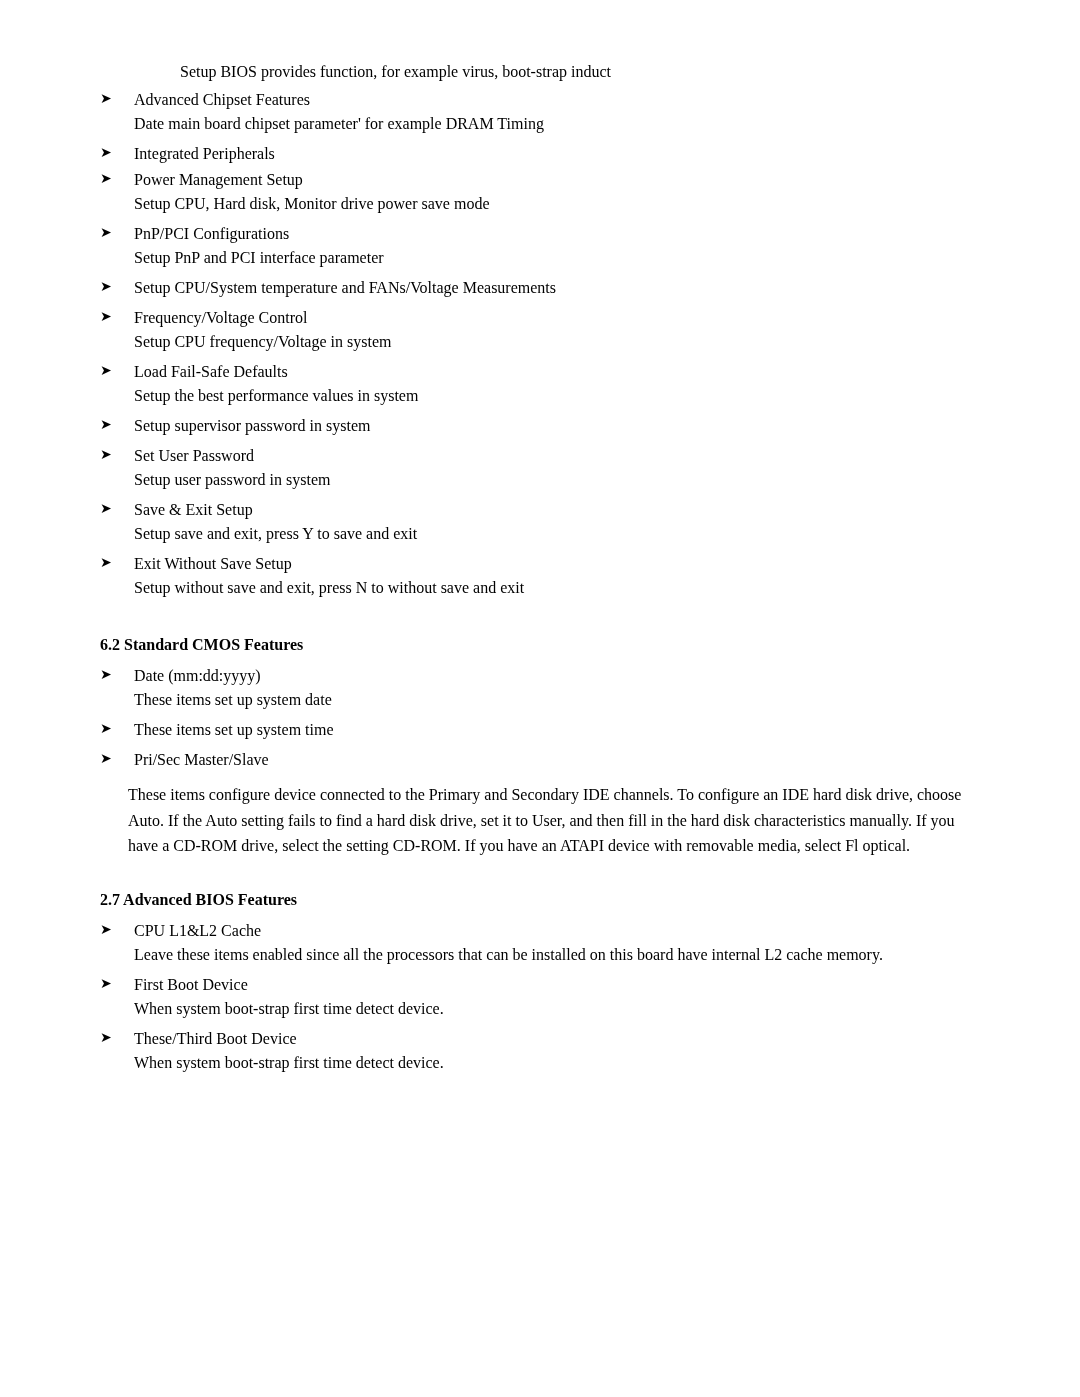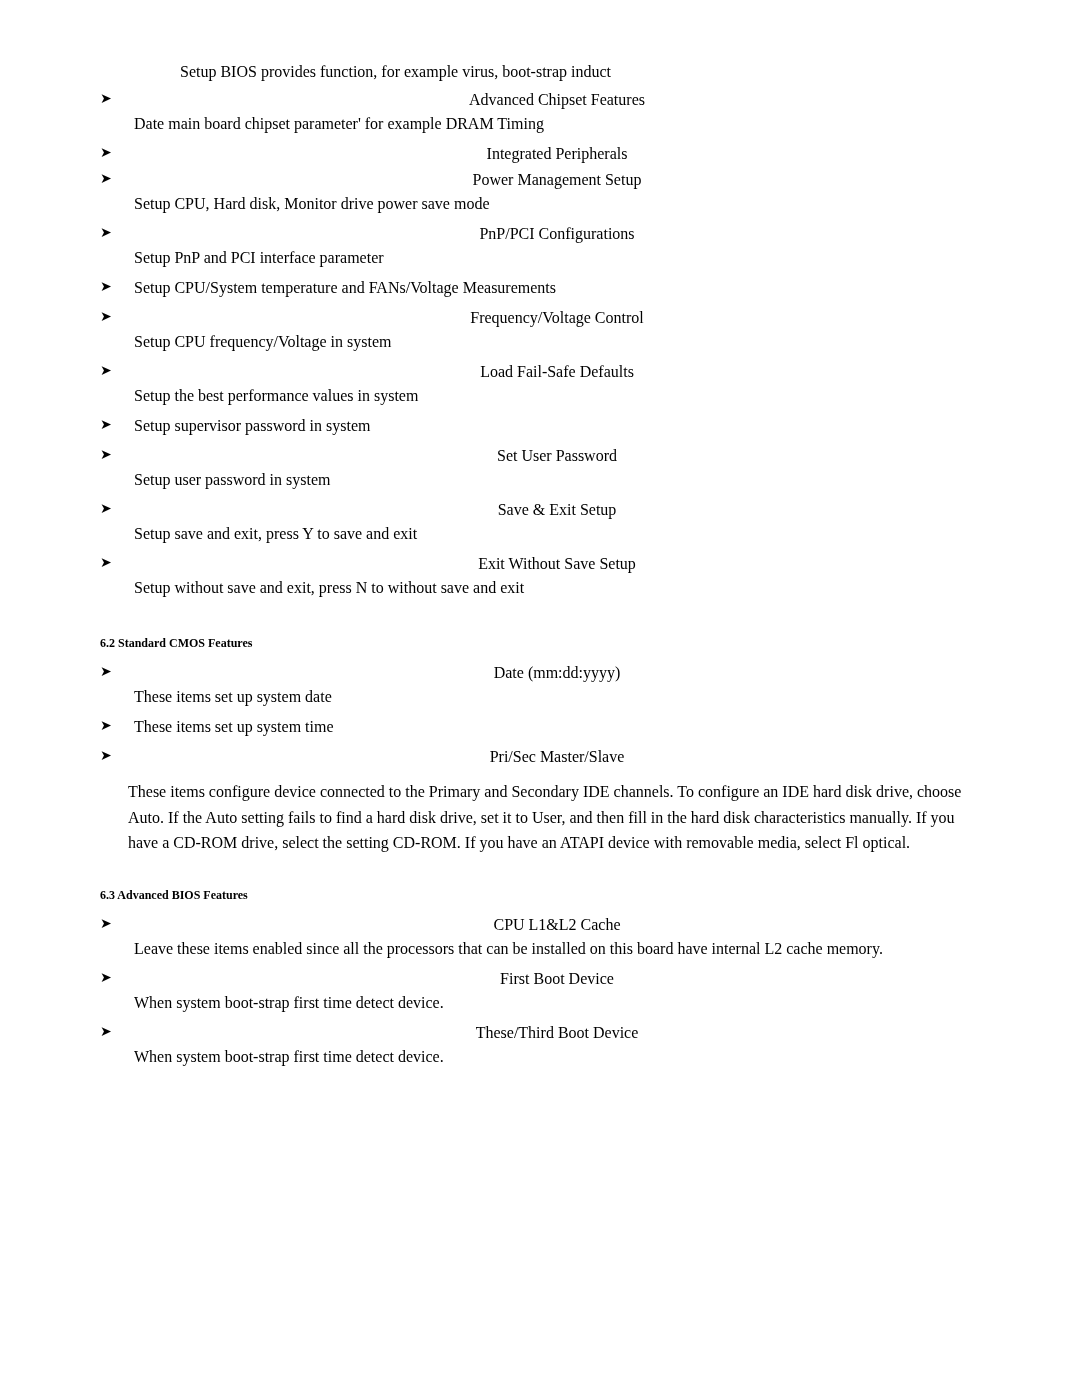--- a/index.html
+++ b/index.html
@@ -42,30 +42,29 @@
       margin-top: 2px;
       display: inline-block;
     }
     .bullet-content {
       flex: 1;
     }
     .bullet-title {
       font-weight: normal;
       display: block;
       line-height: 1.5;
-      text-align: center;
     }
     .bullet-desc {
       display: block;
       line-height: 1.5;
       margin-bottom: 4px;
     }
     .section-heading {
       font-weight: bold;
-      font-size: 12px;
+      font-size: 16px;
       margin-top: 32px;
       margin-bottom: 10px;
     }
     .section-block {
       margin-top: 28px;
     }
     .paragraph-text {
       line-height: 1.6;
       margin-top: 8px;
       margin-bottom: 4px;
@@ -178,21 +177,21 @@
         <span class="bullet-arrow">➤</span>
         <span class="bullet-content">
           <span class="bullet-title">Pri/Sec Master/Slave</span>
         </span>
       </li>
     </ul>
     <div class="paragraph-text">These items configure device connected to the Primary and Secondary IDE channels. To configure an IDE hard disk drive, choose Auto. If the Auto setting fails to find a hard disk drive, set it to User, and then fill in the hard disk characteristics manually. If you have a CD-ROM drive, select the setting CD-ROM. If you have an ATAPI device with removable media, select Fl optical.</div>
   </div>
 
   <div class="section-block">
-    <div class="section-heading">6.3  Advanced BIOS Features</div>
+    <div class="section-heading">2.7  Advanced BIOS Features</div>
     <ul class="bullet-list">
       <li>
         <span class="bullet-arrow">➤</span>
         <span class="bullet-content">
           <span class="bullet-title">CPU L1&amp;L2 Cache</span>
           <span class="bullet-desc">Leave these items enabled since all the processors that can be installed on this board have internal L2 cache memory.</span>
         </span>
       </li>
       <li>
         <span class="bullet-arrow">➤</span>

